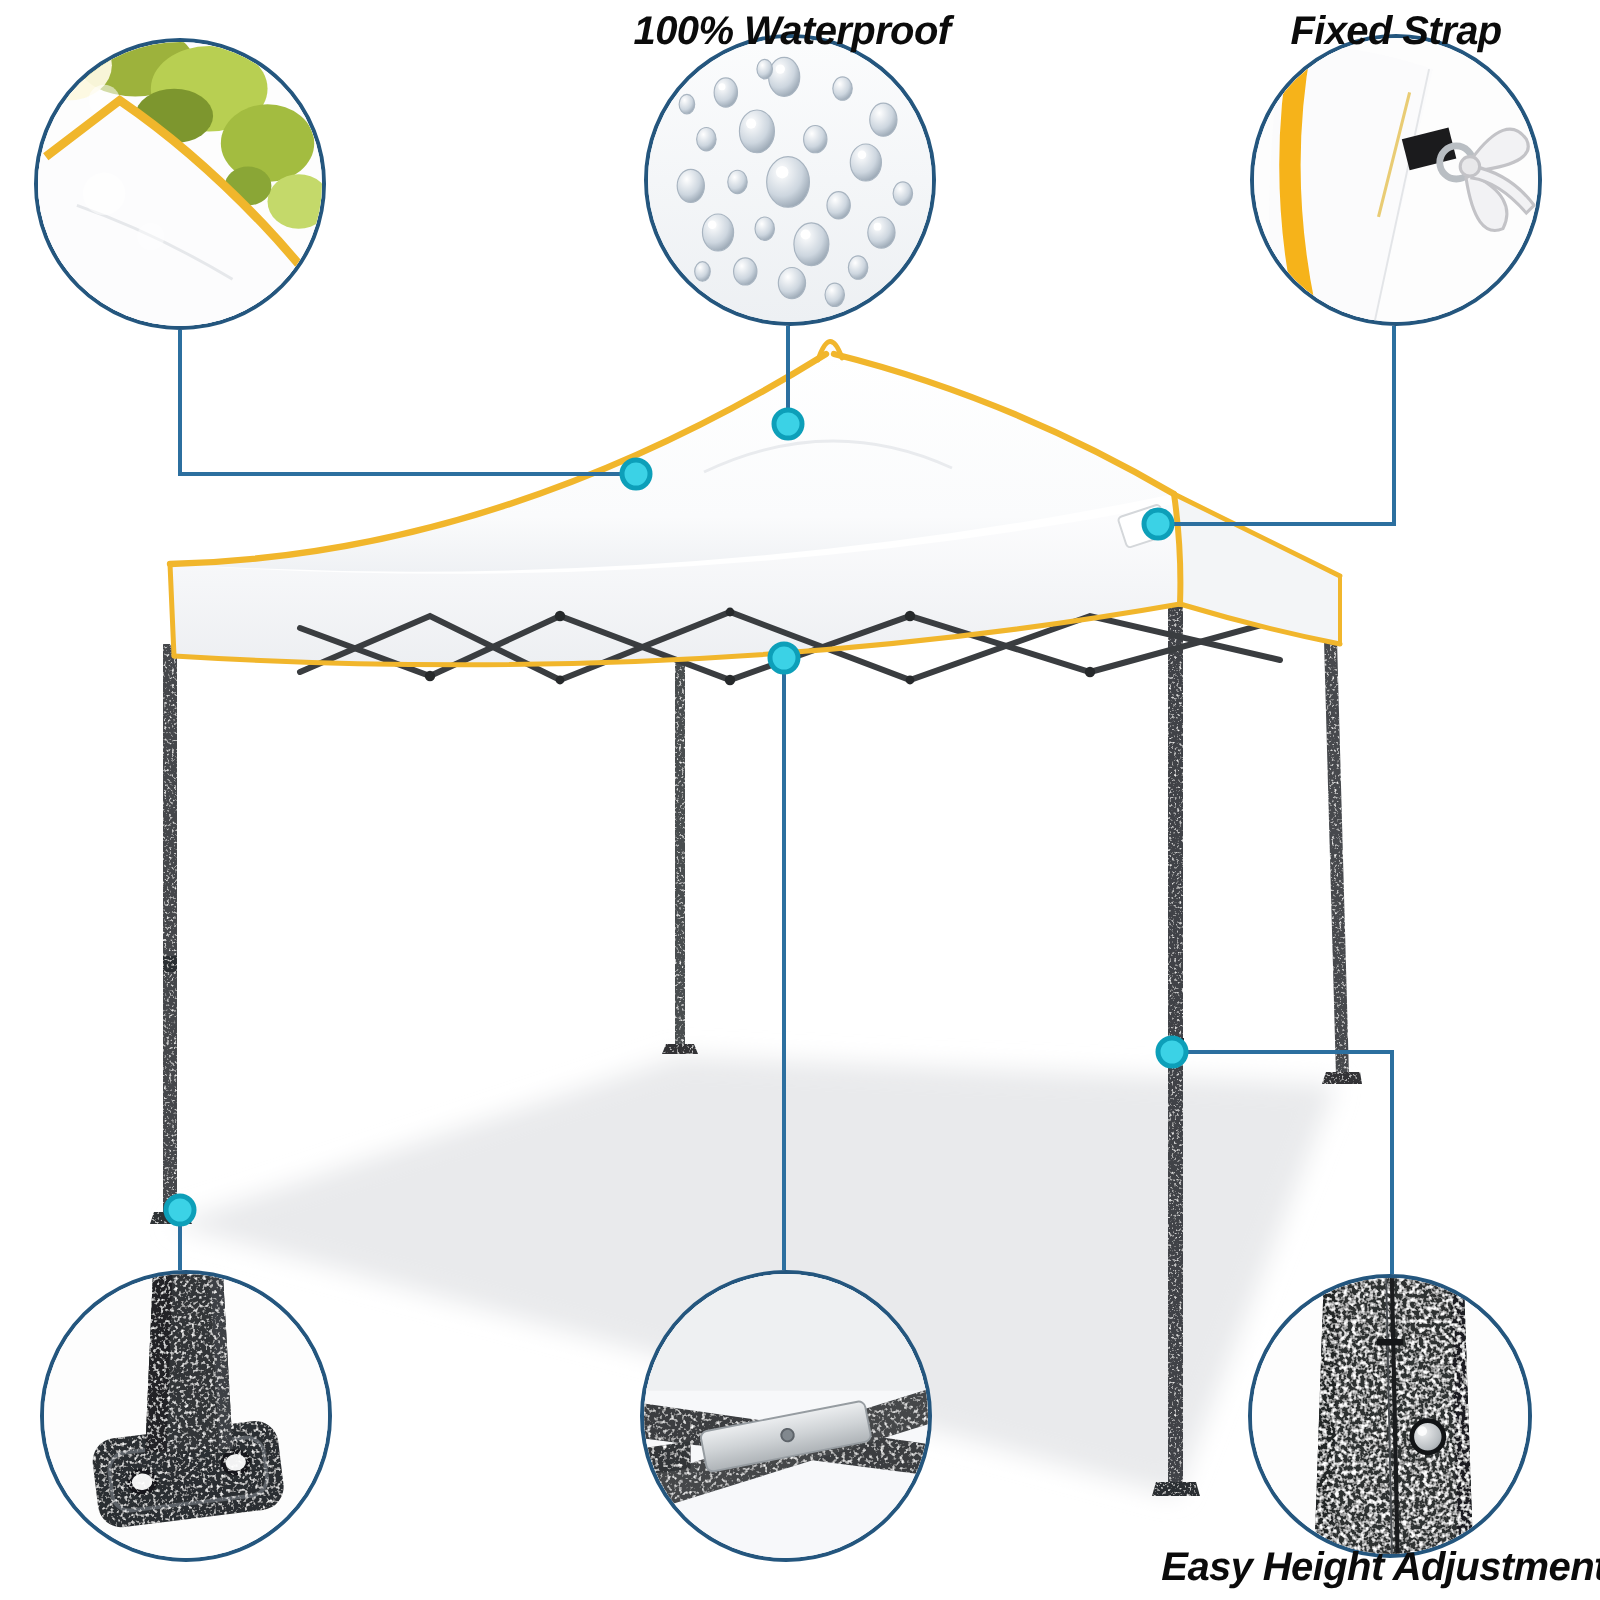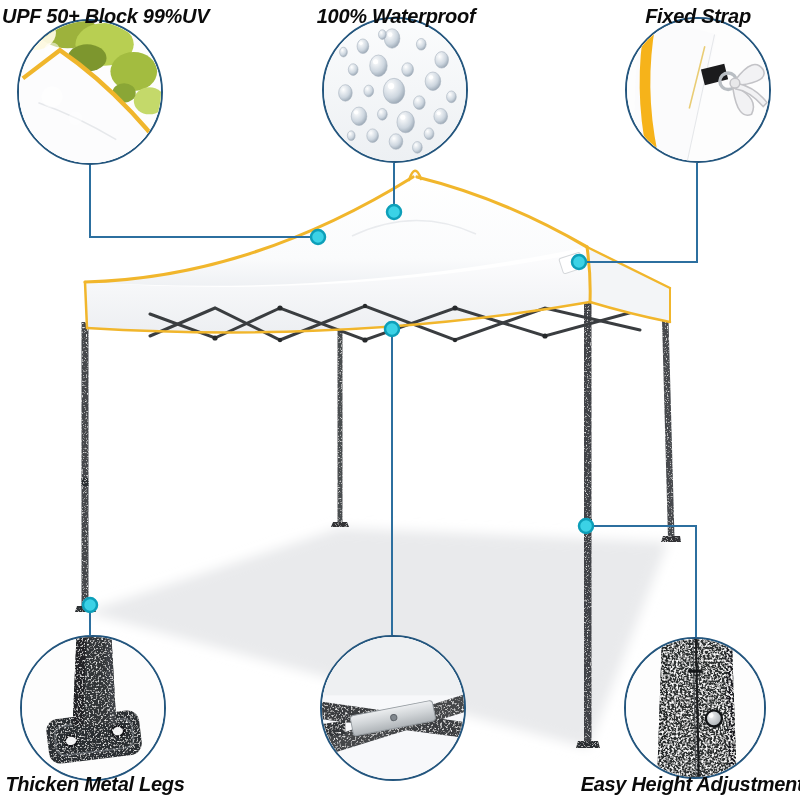--- a/index.html
+++ b/index.html
@@ -311,19 +311,17 @@
       <line x1="74" y1="0" x2="77" y2="146" stroke="#1a1c1e" stroke-width="2.2"></line>
       <line x1="71" y1="0" x2="74" y2="146" stroke="#4a4e52" stroke-width="1"></line>
       <line x1="66" y1="34" x2="80" y2="34" stroke="#141618" stroke-width="3.5"></line>
       <g>
         <circle cx="93" cy="84" r="8.5" fill="url(#btnG)" stroke="#121416" stroke-width="2.5"></circle>
         <circle cx="90" cy="81" r="2.6" fill="#ffffff" opacity="0.85"></circle>
       </g>
     </svg>
   </div>
 
-  <div class="label l-tl">UPF 50+ Block 99%UV</div>
   <div class="label l-tc">100% Waterproof</div>
   <div class="label l-tr">Fixed Strap</div>
-  <div class="label l-bl">Thicken Metal Legs</div>
   <div class="label l-br">Easy Height Adjustment</div>
 
 </div>
 
 </body></html>

